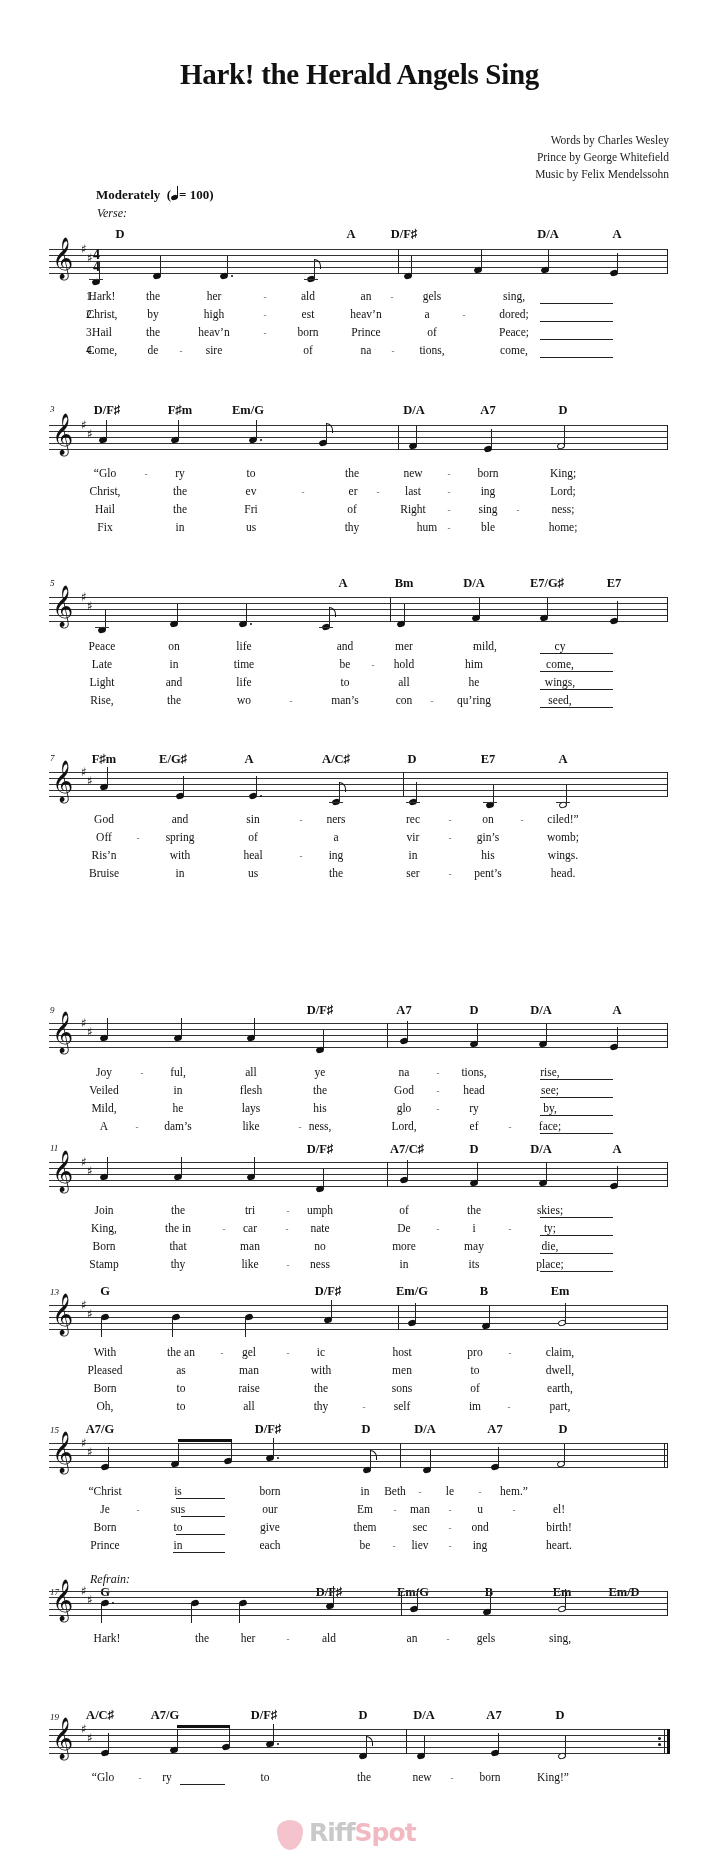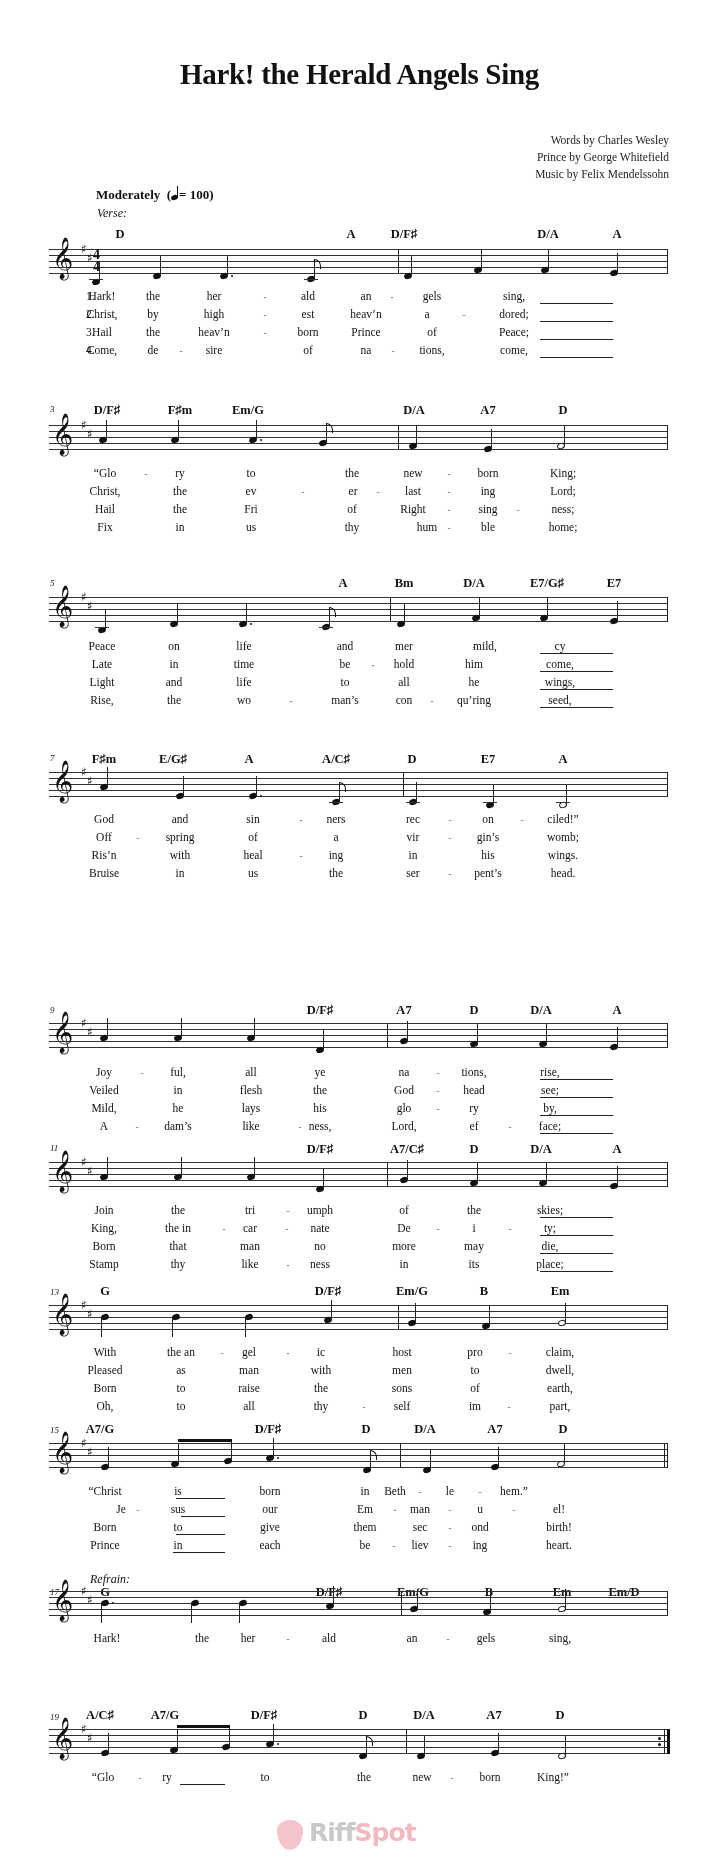--- a/index.html
+++ b/index.html
@@ -689,21 +689,21 @@
         <div class="syl" style="left:178px;top:0px">is</div>
         <div class="syl" style="left:270px;top:0px">born</div>
         <div class="syl" style="left:365px;top:0px">in</div>
         <div class="syl" style="left:395px;top:0px">Beth</div>
         <div class="hyph" style="left:420px;top:2px">-</div>
         <div class="syl" style="left:450px;top:0px">le</div>
         <div class="hyph" style="left:480px;top:2px">-</div>
         <div class="syl" style="left:514px;top:0px">hem.”</div>
       </div>
       <div class="lyrics-row" style="top:1503px">
-        <div class="syl" style="left:121px;top:0px">Je</div>
+        <div class="syl" style="left:105px;top:0px">Je</div>
         <div class="hyph" style="left:138px;top:2px">-</div>
         <div class="syl" style="left:178px;top:0px">sus</div>
         <div class="syl" style="left:270px;top:0px">our</div>
         <div class="syl" style="left:365px;top:0px">Em</div>
         <div class="hyph" style="left:395px;top:2px">-</div>
         <div class="syl" style="left:420px;top:0px">man</div>
         <div class="hyph" style="left:450px;top:2px">-</div>
         <div class="syl" style="left:480px;top:0px">u</div>
         <div class="hyph" style="left:514px;top:2px">-</div>
         <div class="syl" style="left:559px;top:0px">el!</div>

